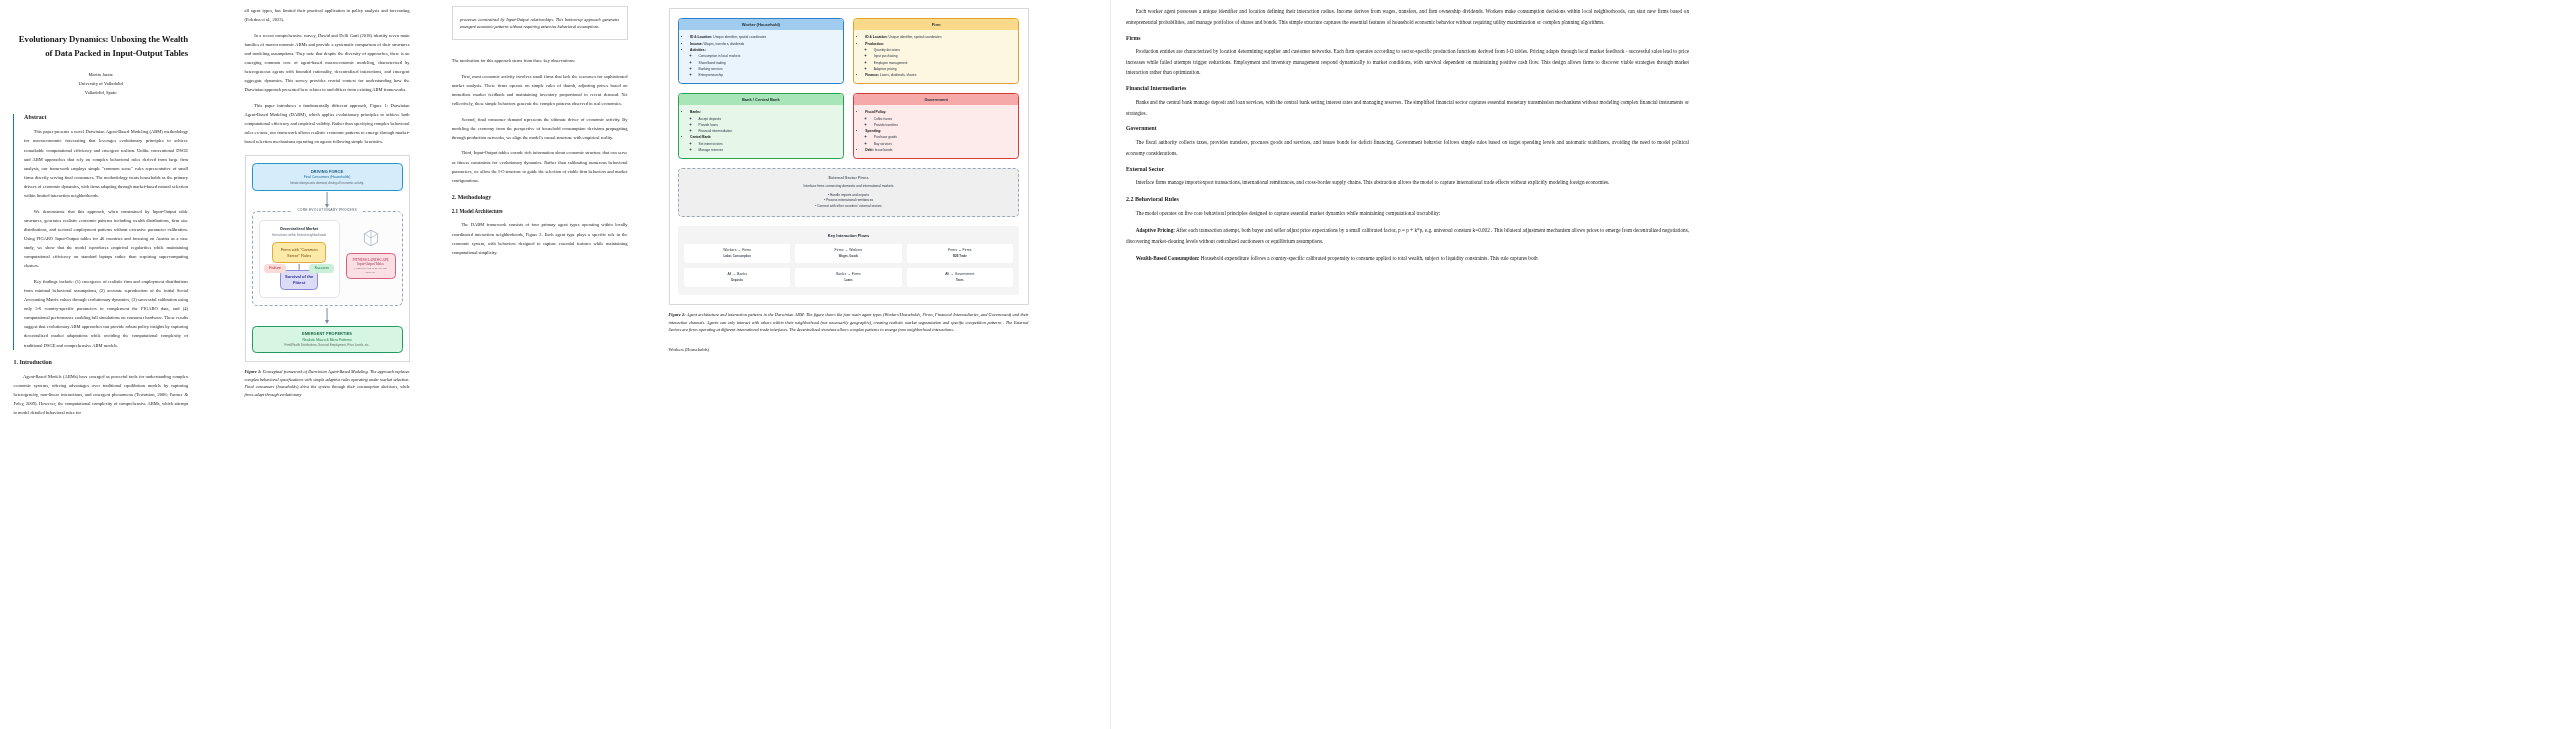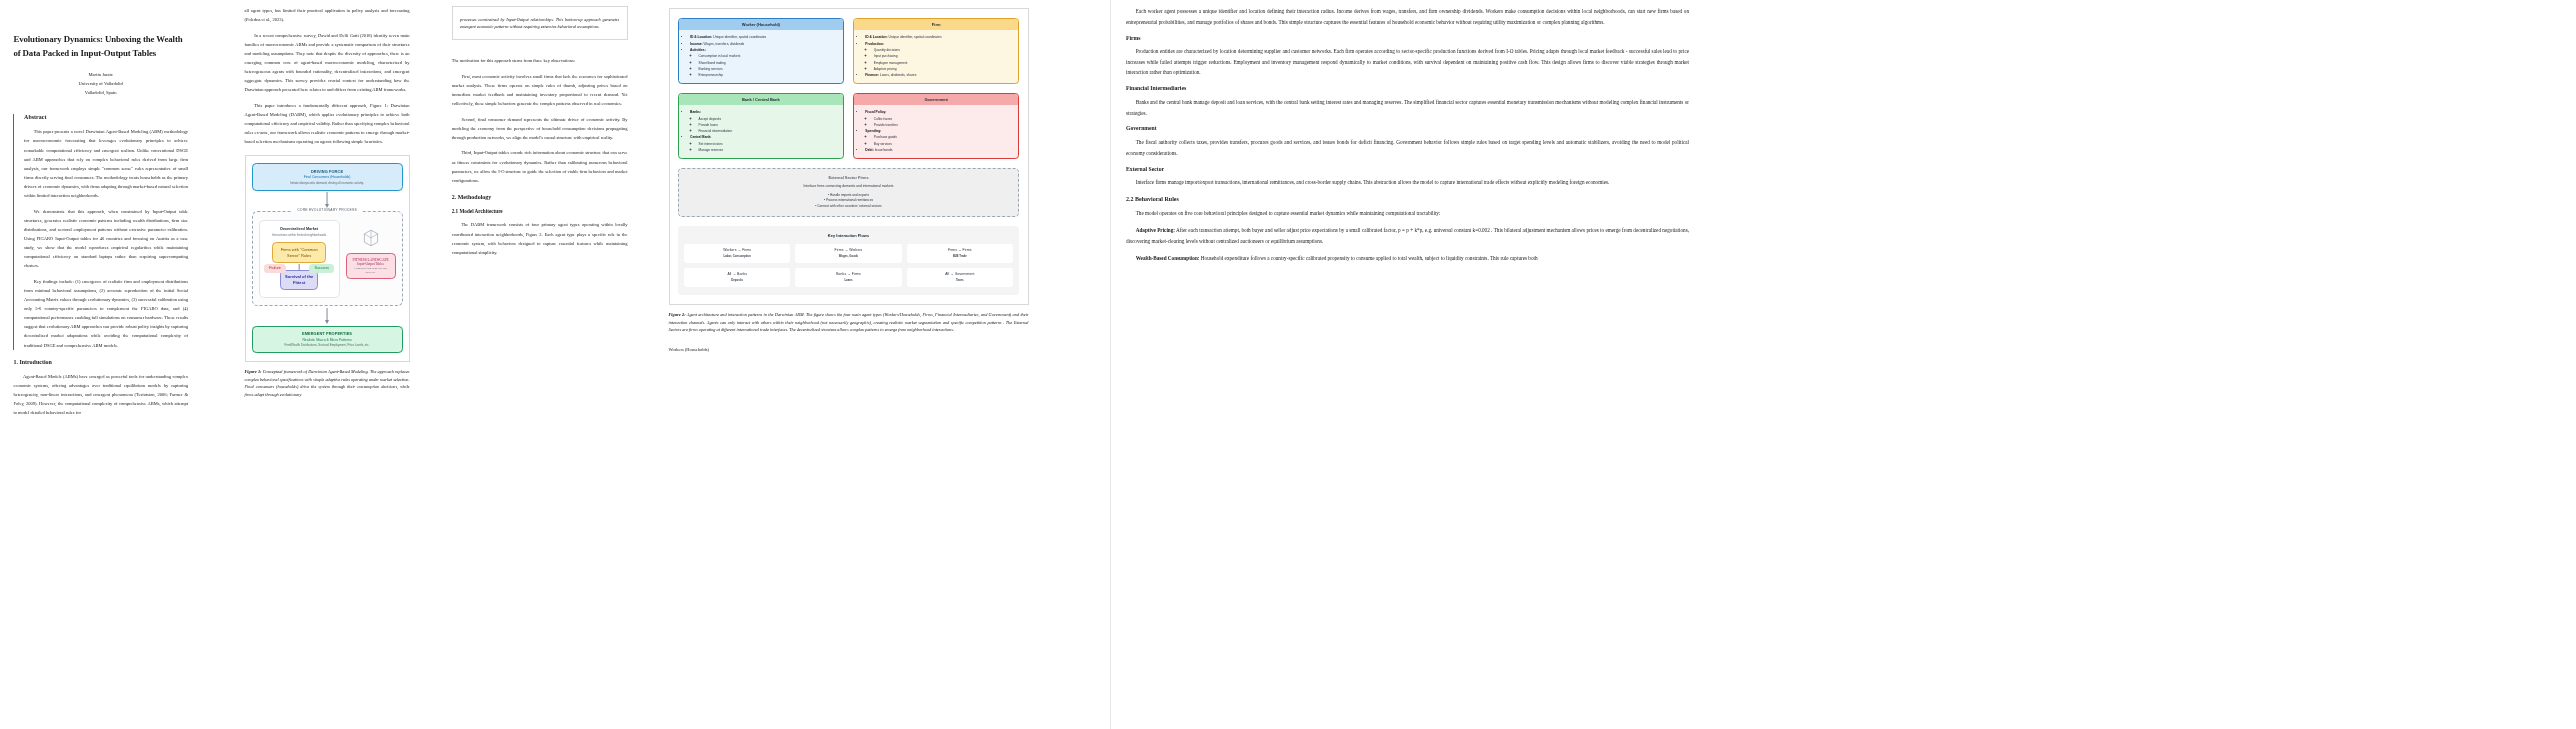--- a/index.html
+++ b/index.html
@@ -36,21 +36,21 @@
   .col-5 { width: 595px; padding: 6px 16px 0 16px; }
   .spacer-a { width: 36px; }
   .spacer-b { width: 24px; }
   .spacer-c { width: 73px; }
 
   
   .paper-title {
     font-size: 8.8px;
     font-weight: bold;
     line-height: 1.55;
-    text-align: left;
+    text-align: right;
     margin: 22px 0 8px 0;
     letter-spacing: -0.1px;
   }
   .author-block {
     text-align: center;
     margin-top: 11px;
     font-size: 4.6px;
     line-height: 1.95;
     color: #222;
   }

